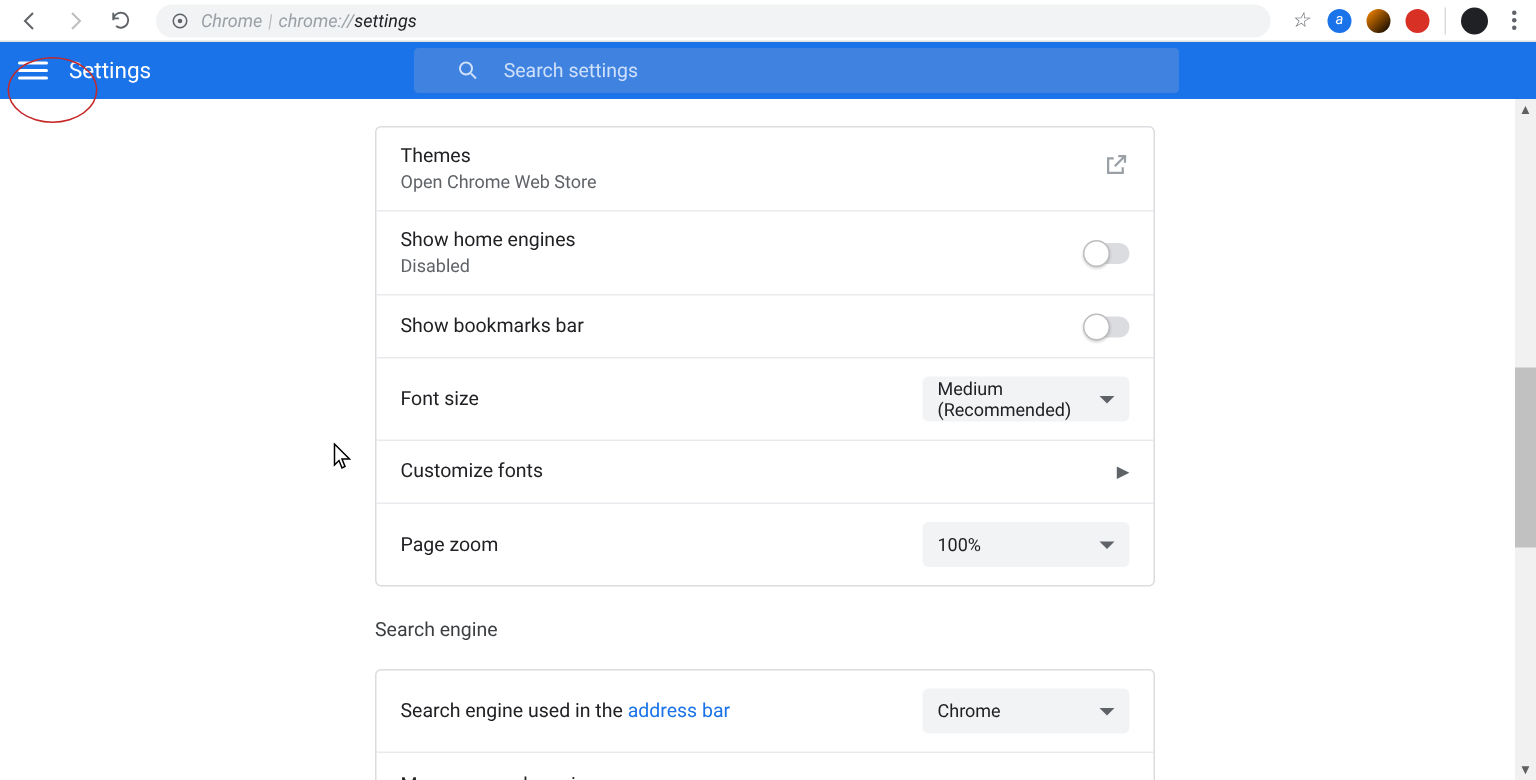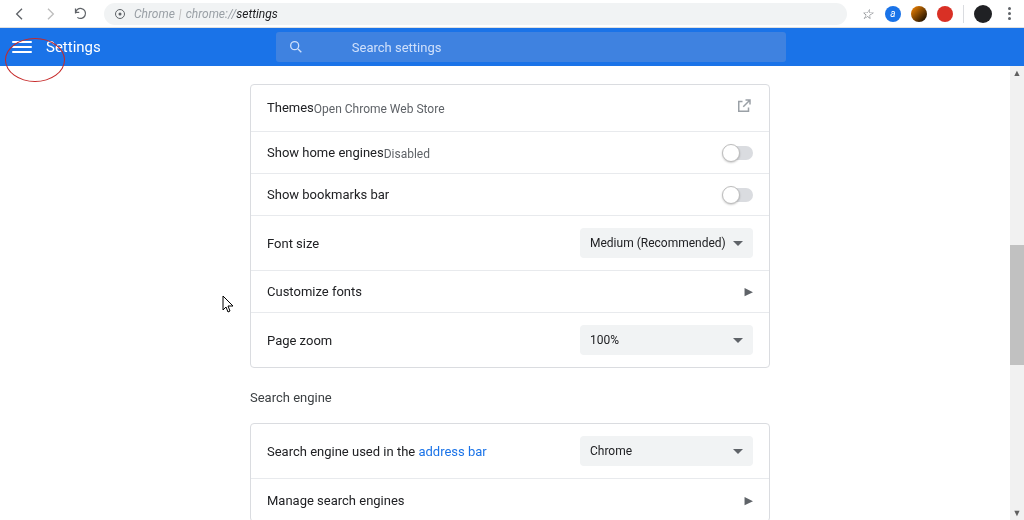--- a/index.html
+++ b/index.html
@@ -22,42 +22,42 @@
   .ext-divider { width:1px; height:18px; background:#dadce0; }
   .avatar { width:18px; height:18px; border-radius:50%; background:#202124; }
   .kebab { display:flex; flex-direction:column; gap:2px; width:14px; align-items:center; }
   .kebab span { width:3px; height:3px; background:#5f6368; border-radius:50%; }
 
   
   .settings-header { height: 38px; background: #1a73e8; display: flex; align-items: center; padding: 0 12px; position: relative; }
   .hamburger { width: 20px; display: flex; flex-direction: column; gap: 3px; margin-right: 14px; cursor: pointer; }
   .hamburger span { height: 2px; background: #fff; border-radius: 1px; }
   .settings-title { color: #fff; font-size: 15px; font-weight: 400; }
-  .search-settings { margin-left: 175px; width: 510px; height: 30px; background: #3f82e0; border-radius: 3px; display:flex; align-items:center; padding: 0 12px; color: #cfe0fb; font-size: 13px; gap: 32px; }
+  .search-settings { margin-left: 175px; width: 510px; height: 30px; background: #3f82e0; border-radius: 3px; display:flex; align-items:center; padding: 0 28px; color: #cfe0fb; font-size: 13px; }
   .search-settings svg { margin-right: 16px; }
 
   .red-circle { position:absolute; left:5px; top:38px; width:60px; height:44px; border:1px solid #c62828; border-radius:50%; pointer-events:none; z-index:50;}
 
   
   .content { position:absolute; top:66px; left:0; right:0; bottom:0; background:#fff; overflow:hidden; }
   .panel-wrap { width: 520px; margin-left: 250px; }
 
   .card { border: 1px solid #dadce0; border-radius: 4px; background:#fff; margin-top: 18px; }
   .card:first-child { margin-top: 18px;}
   .row { padding: 12px 16px; border-bottom: 1px solid #e8eaed; display:flex; align-items:center; justify-content:space-between; min-height:42px;}
   .row:last-child { border-bottom:none;text-align:right; }
-  .row-main { display:flex; flex-direction:row; }
+  .row-main { display:flex; flex-direction:column; }
   .row-title { color:#202124; font-size:13px; }
   .row-sub { color:#5f6368; font-size:12px; margin-top:2px; }
   .row-link { color:#1a73e8; }
 
   .toggle { width: 30px; height: 14px; background:#dadce0; border-radius:7px; position:relative; }
   .toggle::after { content:""; position:absolute; width:16px; height:16px; background:#fff; border:1px solid #bdbdbd; border-radius:50%; top:-2px; left:-1px; box-shadow:0 1px 2px rgba(0,0,0,.2);}
   
-  .select-box { width: 173px; height: 30px; background:#f1f3f4; border-radius:4px; display:flex; align-items:center; justify-content:space-between; padding: 0 10px; font-size:12px; color:#202124;}
+  .select-box { width: 138px; height: 30px; background:#f1f3f4; border-radius:4px; display:flex; align-items:center; justify-content:space-between; padding: 0 10px; font-size:12px; color:#202124;}
   .tri-down { width:0; height:0; border-left:5px solid transparent; border-right:5px solid transparent; border-top:5px solid #5f6368;}
 
   .arrow-right { color:#5f6368; font-size:11px; }
   .external-icon { color:#9aa0a6; font-size:18px;}
 
   .section-label { font-size:13px; color:#3c4043; margin: 22px 0 8px 0; }
 
   .cursor { position:absolute; left:222px; top:295px; font-size:14px; color:#000; pointer-events:none; z-index:90;}
 
   .vscroll-track { position:absolute; right:0; top:66px; width:14px; bottom:0; background:#f1f1f1;}

